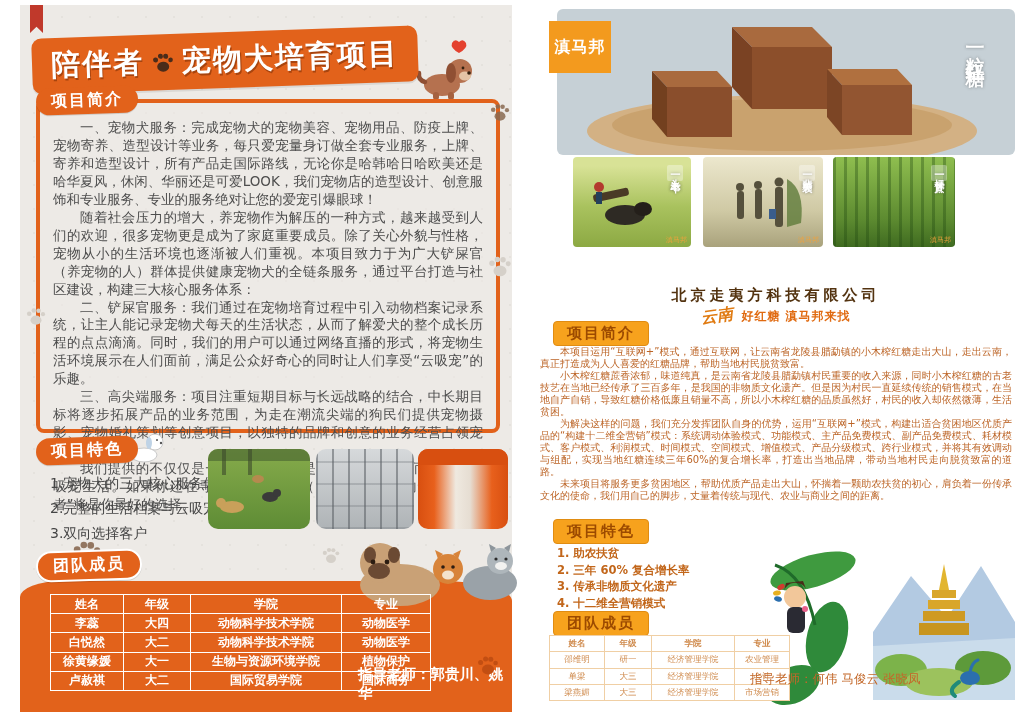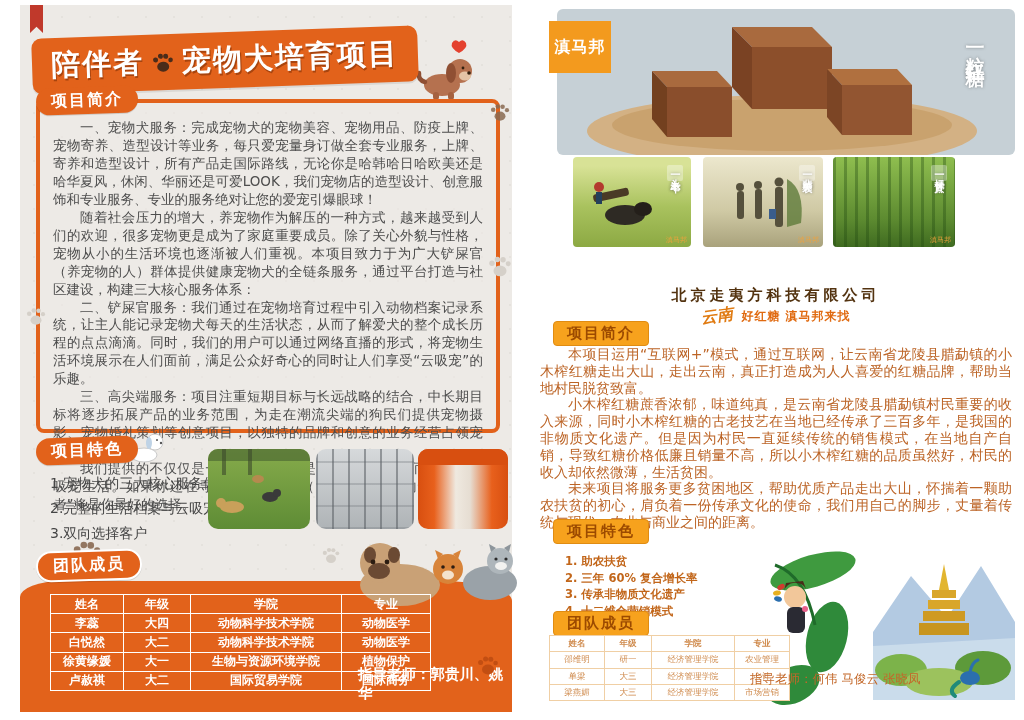--- a/index.html
+++ b/index.html
@@ -95,22 +95,22 @@
   }
   .r-tagline{position:absolute;left:0;top:301px;width:100%;display:flex;align-items:center;justify-content:center;gap:8px;}
   .r-tagline .brandmark{color:#e07b12;font-size:16px;font-weight:bold;font-style:italic;
     font-family:"DejaVu Serif","Liberation Serif",serif;transform:rotate(-8deg);}
   .r-tagline .slogan{color:#e06a10;font-size:12px;font-weight:bold;letter-spacing:1px;}
   .rbadge{
     position:absolute;background:#f7a21d;color:#9c4a00;font-weight:bold;font-size:15px;
     padding:2px 13px;border-radius:4px;letter-spacing:2px;border:1px solid #e08c12;z-index:3;
   }
   .r-paras{position:absolute;left:5px;top:341px;width:472px;}
-  .r-paras p{margin:0;text-indent:2em;text-align:justify;font-size:14px;line-height:1.2;color:#bc6426;}
-  .r-features{position:absolute;left:22px;top:540px;margin:8px;padding:0;list-style:none;}
+  .r-paras p{margin:0;text-indent:2em;text-align:justify;font-size:10px;line-height:1.2;color:#bc6426;}
+  .r-features{position:absolute;left:22px;top:540px;margin:0;padding:0;list-style:none;}
   .r-features li{font-size:11.5px;line-height:1.45;color:#c2661a;font-weight:bold;}
   .team-table-right{border-collapse:collapse;position:absolute;left:14px;top:630px;z-index:3;background:#fff;}
   .team-table-right th,.team-table-right td{
     border:1px solid #f0cfa4;color:#cf8a4c;font-size:8.5px;text-align:center;padding:3px 2px;line-height:1.1;
   }
   .advisors-right{position:absolute;left:215px;top:666px;color:#c3682a;font-size:12.5px;font-weight:normal;z-index:4;}
   .illus{position:absolute;z-index:1;}
 </style>
 </head>
 <body>
@@ -361,20 +361,21 @@
   <div class="r-company">北京走夷方科技有限公司</div>
   <div class="r-tagline">
     <span class="brandmark">云南</span>
     <span class="slogan">好红糖 滇马邦来找</span>
   </div>
 
   <div class="rbadge" style="left:18px;top:316px;">项目简介</div>
   <div class="r-paras">
     <p>本项目运用“互联网+”模式，通过互联网，让云南省龙陵县腊勐镇的小木榨红糖走出大山，走出云南，真正打造成为人人喜爱的红糖品牌，帮助当地村民脱贫致富。</p>
     <p>小木榨红糖蔗香浓郁，味道纯真，是云南省龙陵县腊勐镇村民重要的收入来源，同时小木榨红糖的古老技艺在当地已经传承了三百多年，是我国的非物质文化遗产。但是因为村民一直延续传统的销售模式，在当地自产自销，导致红糖价格低廉且销量不高，所以小木榨红糖的品质虽然好，村民的收入却依然微薄，生活贫困。</p>
+    <p>为解决这样的问题，我们充分发挥团队自身的优势，运用“互联网+”模式，构建出适合贫困地区优质产品的“构建十二维全营销”模式：系统调动体验模式、功能模式、主产品免费模式、副产品免费模式、耗材模式、客户模式、利润模式、时间模式、空间模式、增值模式、产品分级模式、跨行业模式，并将其有效调动与组配，实现当地红糖连续三年60%的复合增长率，打造出当地品牌，带动当地村民走向脱贫致富的道路。</p>
     <p>未来项目将服务更多贫困地区，帮助优质产品走出大山，怀揣着一颗助农扶贫的初心，肩负着一份传承文化的使命，我们用自己的脚步，丈量着传统与现代、农业与商业之间的距离。</p>
   </div>
 
   <div class="rbadge" style="left:18px;top:514px;">项目特色</div>
   <ul class="r-features">
     <li>1. 助农扶贫</li>
     <li>2. 三年 60% 复合增长率</li>
     <li>3. 传承非物质文化遗产</li>
     <li>4. 十二维全营销模式</li>
   </ul>

